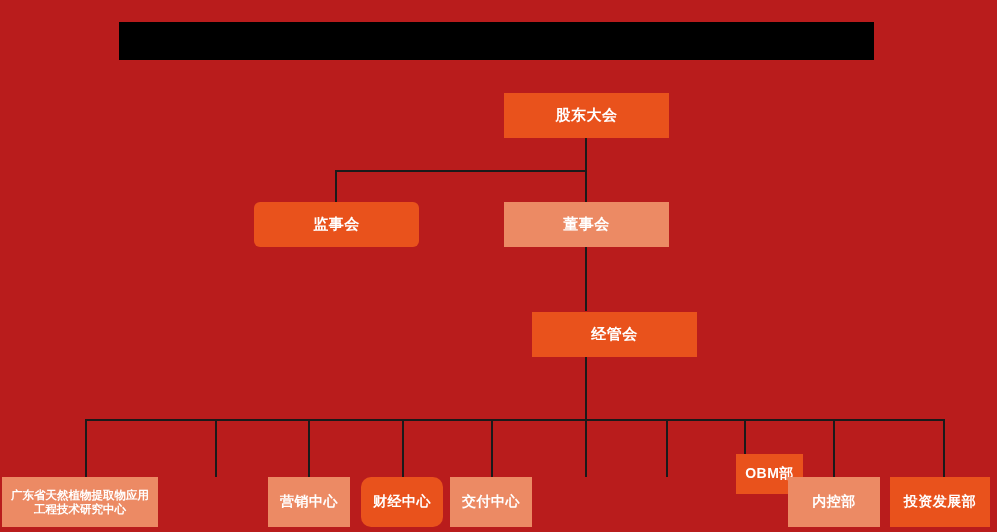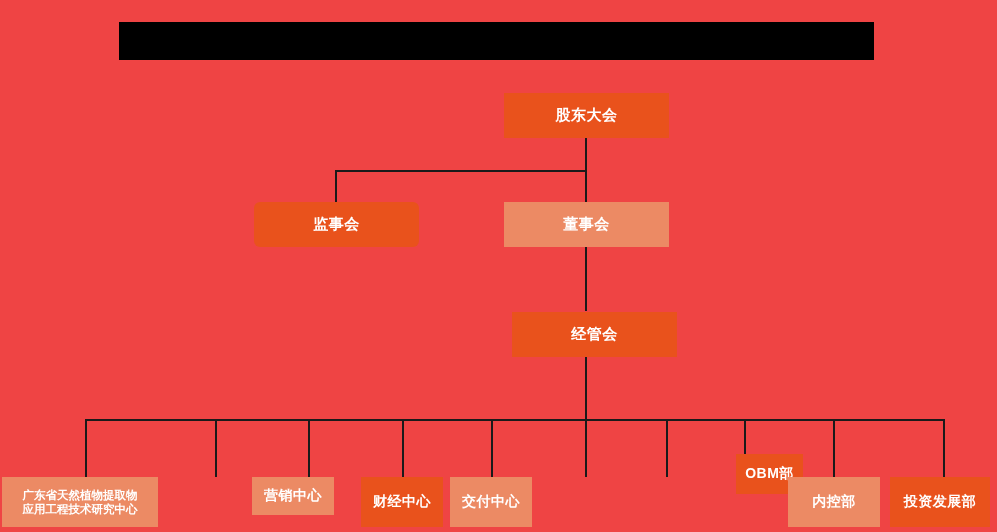--- a/index.html
+++ b/index.html
@@ -7,21 +7,21 @@
     padding: 0;
     background: #ffffff;
   }
   body {
     font-family: "Liberation Sans", "DejaVu Sans", sans-serif;
   }
   #org-chart {
     position: relative;
     width: 997px;
     height: 532px;
-    background: #ef4444;
+    background: #b91c1c;
     overflow: hidden;
   }
   .redacted-banner {
     position: absolute;
     left: 119px;
     top: 22px;
     width: 755px;
     height: 38px;
     background: #000000;
   }
@@ -34,21 +34,21 @@
     color: #ffffff;
     font-weight: bold;
     box-sizing: border-box;
     line-height: 1.25;
     letter-spacing: 0.5px;
   }
   .node.dark  { background: #E9521C; }
   .node.light { background: #EC8A64; font-family: Liberation Serif, serif; }
   .node.lvl1 { font-size: 15px; }
   .node.dept { font-size: 14px; }
-  .node.dept.small { font-size: 11.5px; letter-spacing: 0px; padding: 0 16px; }
+  .node.dept.small { font-size: 11.5px; letter-spacing: 0px; padding: 0 4px; }
 
   .connector {
     position: absolute;
     background: #1a1a1a;
   }
   .connector.v { width: 2px; }
   .connector.h { height: 2px; }
 </style>
 </head>
 <body>
@@ -77,28 +77,28 @@
   <div class="connector v" style="left:744px; top:419px; width:2px; height:58px;"></div>
   <div class="connector v" style="left:833px; top:419px; width:2px; height:58px;"></div>
   <div class="connector v" style="left:943px; top:419px; width:2px; height:58px;"></div>
 
   <div class="node lvl1 dark" style="left:504px; top:93px; width:165px; height:45px;">股东大会</div>
 
   <div class="node lvl1 dark" style="left:254px; top:202px; width:165px; height:45px;border-radius:6px;">监事会</div>
 
   <div class="node lvl1 light" style="left:504px; top:202px; width:165px; height:45px;">董事会</div>
 
-  <div class="node lvl1 dark" style="left:512px; top:312px; width:165px; height:45px;">经管会</div>
+  <div class="node lvl1 dark" style="left:532px; top:312px; width:165px; height:45px;">经管会</div>
 
   <div class="node dept small light" style="left:2px; top:477px; width:156px; height:50px;">广东省天然植物提取物应用工程技术研究中心</div>
 
 
-  <div class="node dept light" style="left:252px; top:477px; width:82px; height:38px;">营销中心</div>
+  <div class="node dept light" style="left:268px; top:477px; width:82px; height:50px;">营销中心</div>
 
-  <div class="node dept dark" style="left:361px; top:477px; width:82px; height:50px;">财经中心</div>
+  <div class="node dept dark" style="left:361px; top:477px; width:82px; height:50px;border-radius:10px;">财经中心</div>
 
   <div class="node dept light" style="left:450px; top:477px; width:82px; height:50px;">交付中心</div>
 
 
 
   <div class="node dept dark" style="left:709px; top:454px; width:67px; height:40px;margin-left:27px;">OBM部</div>
 
   <div class="node dept light" style="left:788px; top:477px; width:92px; height:50px;">内控部</div>
 
   <div class="node dept dark" style="left:890px; top:477px; width:100px; height:50px;">投资发展部</div>

